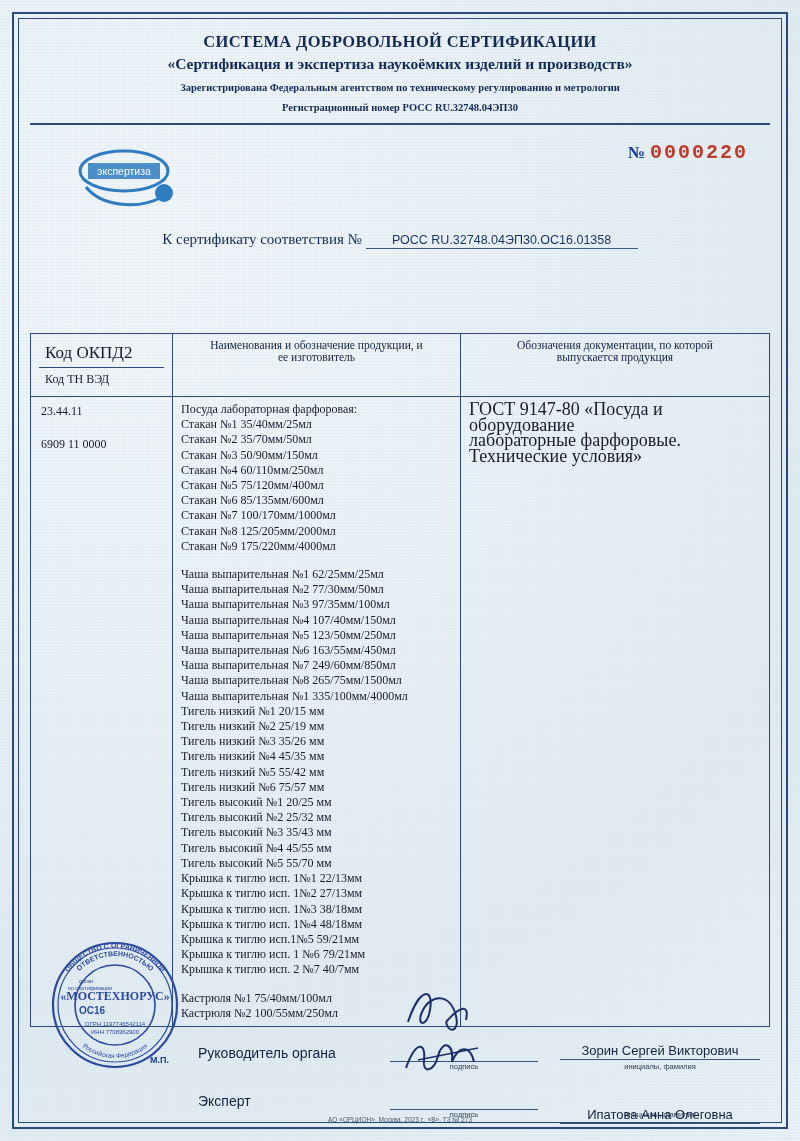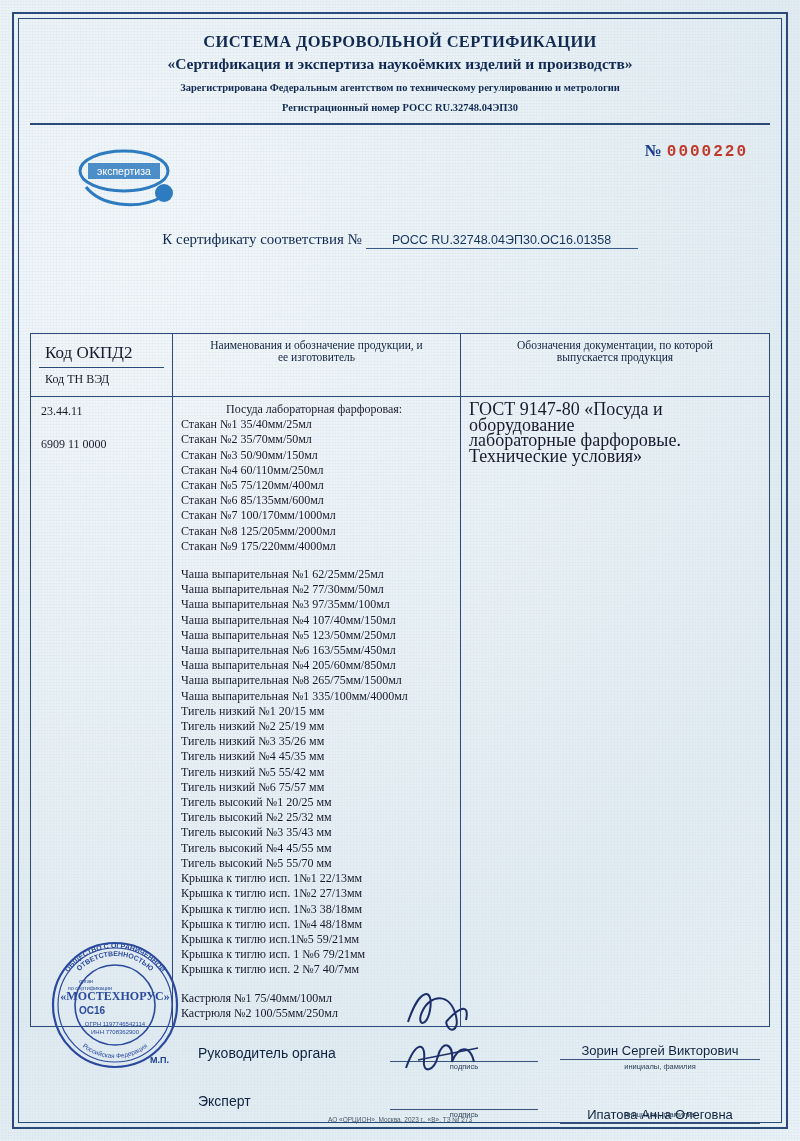--- a/index.html
+++ b/index.html
@@ -92,21 +92,21 @@
     top: 16px;
     font-size: 17px;
     color: #1b3f8f;
     font-weight: bold;
     letter-spacing: 0.5px;
   }
   .number-line .num {
     color: #c0392b;
     letter-spacing: 2px;
     font-family: "Liberation Mono", monospace;
-    font-size: 16px;
+    font-size: 20px;
   }
 
   .prilozhenie {
     position: absolute;
     left: 0; right: 0;
     top: 44px;
     text-align: center;
     font-size: 30px;
     font-weight: bold;
     letter-spacing: 3px;
@@ -164,21 +164,21 @@
     padding: 4px 6px;
     border-bottom: 1px solid #2b4a7a;
   }
   .hdr-codes .l2 {
     font-size: 12px;
     padding: 4px 6px;
   }
   td.nopad { padding: 0; }
 
   .prod-list { font-size: 12px; line-height: 15.2px; }
-  .prod-list .title { margin-bottom: 0px; margin-left: 45px; }
+  .prod-list .title { margin-bottom: 0px; }
   .prod-list .gap { height: 13px; }
 
   .doc-list { font-size: 18px; line-height: 15.5px; }
 
   .signs {
     position: relative;
     margin-top: 4px;
     height: 120px;
   }
   .sig-role {
@@ -349,21 +349,21 @@
                   <div>Стакан №9  175/220мм/4000мл</div>
                 </div>
             <div class="gap"></div>
             <div>
                   <div>Чаша выпарительная  №1 62/25мм/25мл</div>
                   <div>Чаша выпарительная  №2 77/30мм/50мл</div>
                   <div>Чаша выпарительная  №3 97/35мм/100мл</div>
                   <div>Чаша выпарительная  №4 107/40мм/150мл</div>
                   <div>Чаша выпарительная  №5 123/50мм/250мл</div>
                   <div>Чаша выпарительная №6 163/55мм/450мл</div>
-                  <div>Чаша выпарительная №4 205/60мм/850мл</div>
+                  <div>Чаша выпарительная №7 249/60мм/850мл</div>
                   <div>Чаша выпарительная  №8 265/75мм/1500мл</div>
                   <div>Чаша выпарительная №1 335/100мм/4000мл</div>
                   <div>Тигель низкий  №1 20/15 мм</div>
                   <div>Тигель низкий  №2 25/19 мм</div>
                   <div>Тигель низкий  №3 35/26 мм</div>
                   <div>Тигель низкий  №4 45/35 мм</div>
                   <div>Тигель низкий  №5 55/42 мм</div>
                   <div>Тигель низкий  №6 75/57 мм</div>
                   <div>Тигель высокий №1 20/25 мм</div>
                   <div>Тигель высокий  №2 25/32 мм</div>

